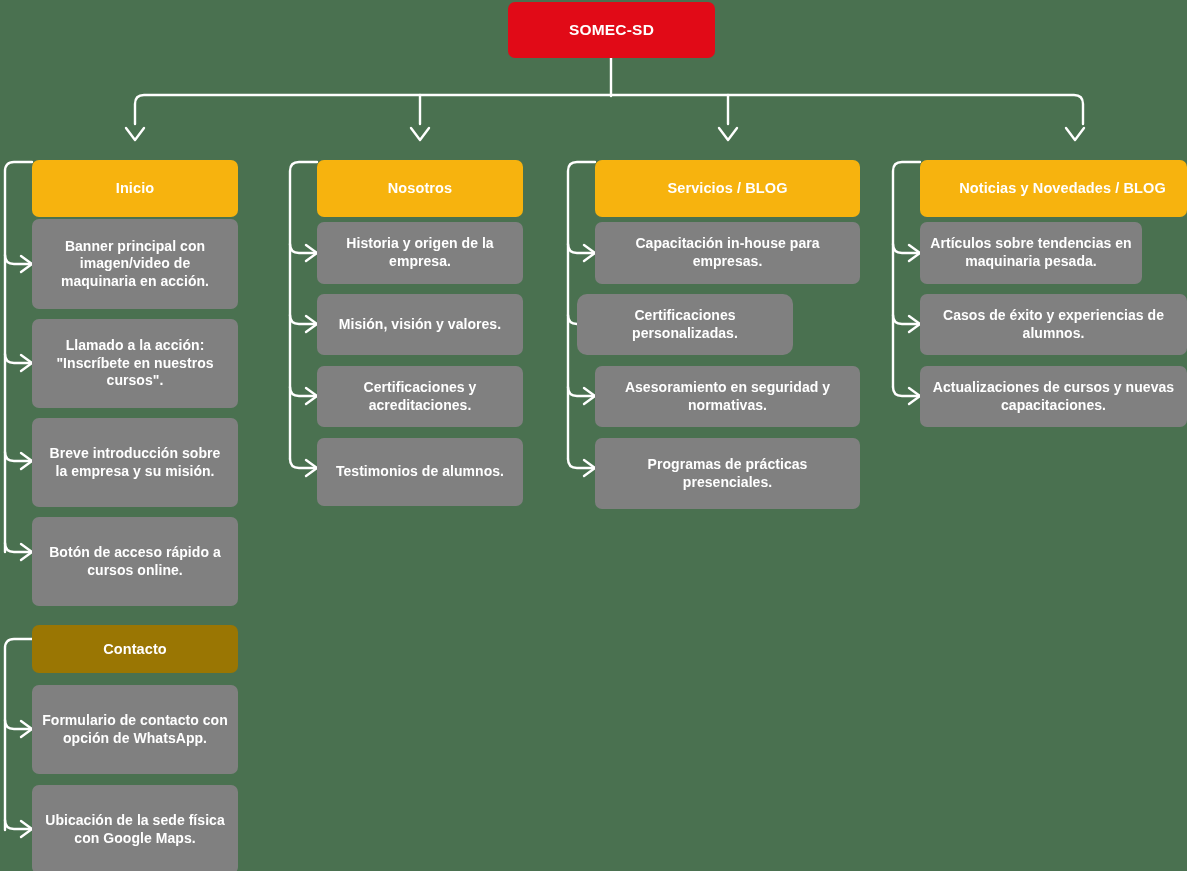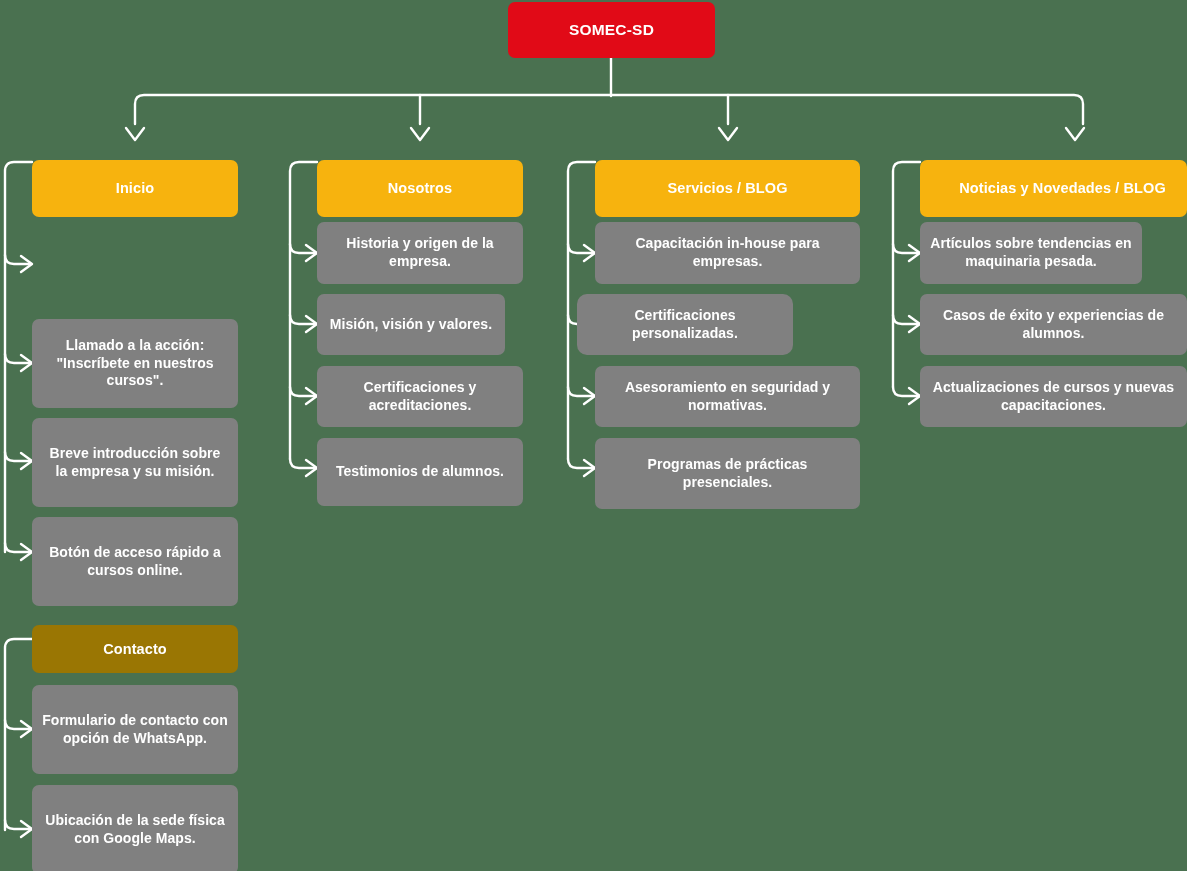--- a/index.html
+++ b/index.html
@@ -91,31 +91,32 @@
       <path d="M893,315 Q893,324 902,324 L918,324"></path>
       <polyline points="909,316 920,324 909,332"></polyline>
       <path d="M893,387 Q893,396 902,396 L918,396"></path>
       <polyline points="909,388 920,396 909,404"></polyline>
     </g>
   </svg>
 
   <div class="node node-root" style="left:508px;top:2px;width:207px;height:56px;">SOMEC-SD</div>
 
   <div class="node node-header" style="left:32px;top:143px;width:206px;height:57px;">Inicio</div>
+  <div class="node node-leaf" style="left:32px;top:219px;width:206px;height:90px;">Banner principal con imagen/video de maquinaria en acción.</div>
   <div class="node node-leaf" style="left:32px;top:319px;width:206px;height:89px;">Llamado a la acción: "Inscríbete en nuestros cursos".</div>
   <div class="node node-leaf" style="left:32px;top:418px;width:206px;height:89px;">Breve introducción sobre la empresa y su misión.</div>
   <div class="node node-leaf" style="left:32px;top:517px;width:206px;height:89px;">Botón de acceso rápido a cursos online.</div>
 
   <div class="node node-header-alt" style="left:32px;top:625px;width:206px;height:48px;">Contacto</div>
   <div class="node node-leaf" style="left:32px;top:685px;width:206px;height:89px;">Formulario de contacto con opción de WhatsApp.</div>
   <div class="node node-leaf" style="left:32px;top:785px;width:206px;height:89px;">Ubicación de la sede física con Google Maps.</div>
 
   <div class="node node-header" style="left:317px;top:143px;width:206px;height:57px;">Nosotros</div>
   <div class="node node-leaf" style="left:317px;top:222px;width:206px;height:62px;">Historia y origen de la empresa.</div>
-  <div class="node node-leaf" style="left:317px;top:294px;width:188px;height:61px;">Misión, visión y valores.</div>
+  <div class="node node-leaf" style="left:317px;top:294px;width:206px;height:61px;">Misión, visión y valores.</div>
   <div class="node node-leaf" style="left:317px;top:366px;width:206px;height:61px;">Certificaciones y acreditaciones.</div>
   <div class="node node-leaf" style="left:317px;top:438px;width:206px;height:68px;">Testimonios de alumnos.</div>
 
   <div class="node node-header" style="left:595px;top:143px;width:265px;height:57px;">Servicios / BLOG</div>
   <div class="node node-leaf" style="left:595px;top:222px;width:265px;height:62px;">Capacitación in-house para empresas.</div>
   <div class="node node-leaf" style="left:577px;top:294px;width:216px;height:61px;border-radius:10px;">Certificaciones personalizadas.</div>
   <div class="node node-leaf" style="left:595px;top:366px;width:265px;height:61px;">Asesoramiento en seguridad y normativas.</div>
   <div class="node node-leaf" style="left:595px;top:438px;width:265px;height:71px;">Programas de prácticas presenciales.</div>
 
   <div class="node node-header" style="left:920px;top:143px;width:267px;height:57px;padding-left:28px;">Noticias y Novedades / BLOG</div>

